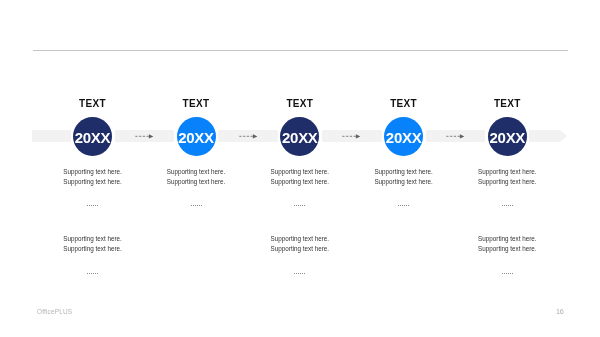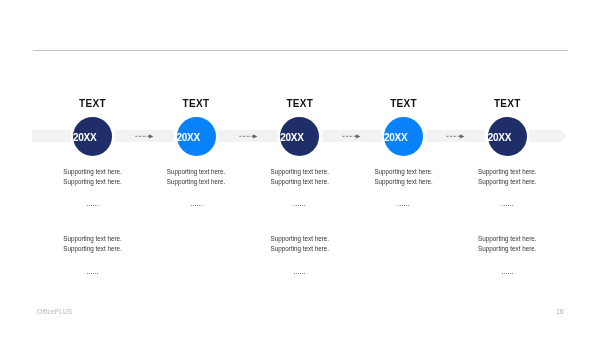--- a/index.html
+++ b/index.html
@@ -8,21 +8,21 @@
   .slide{position:relative;width:600px;height:337px;background:#fff;overflow:hidden;}
 
   .divider{position:absolute;left:32.5px;top:50px;width:535px;height:1.2px;background:#c4c4c4;}
 
   .bar-seg{position:absolute;top:129.5px;height:12.5px;background:#f2f2f2;}
   .bar-tip{position:absolute;left:560px;top:129.5px;width:0;height:0;
            border-top:6.25px solid transparent;border-bottom:6.25px solid transparent;
            border-left:7px solid #f2f2f2;}
 
   .node{position:absolute;width:39px;height:39px;border-radius:50%;display:flex;
-        align-items:center;justify-content:flex-start;color:#fff;font-weight:bold;font-size:10px;
+        align-items:center;justify-content:center;color:#fff;font-weight:bold;font-size:15px;
         letter-spacing:-0.3px;padding-top:2px;box-sizing:border-box;top:117px;}
   .node-year{display:block;opacity:.999;}
 
   .label{position:absolute;text-align:center;font-weight:bold;font-size:10px;color:#121212;
          letter-spacing:.3px;top:97.5px;width:80px;transform:translateZ(0);}
 
   .arrow{position:absolute;top:132.6px;}
 
   .support{position:absolute;font-size:6.3px;color:#333333;line-height:10.1px;
            white-space:nowrap;transform:translateZ(0);}

